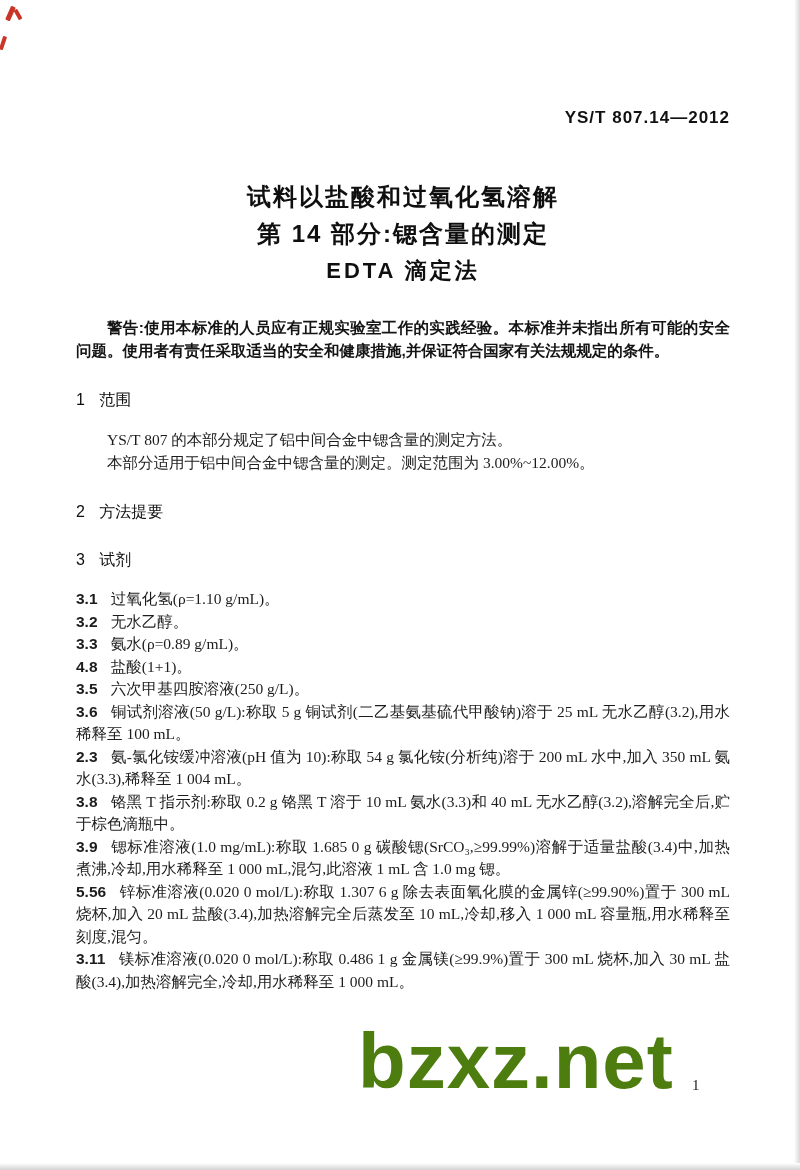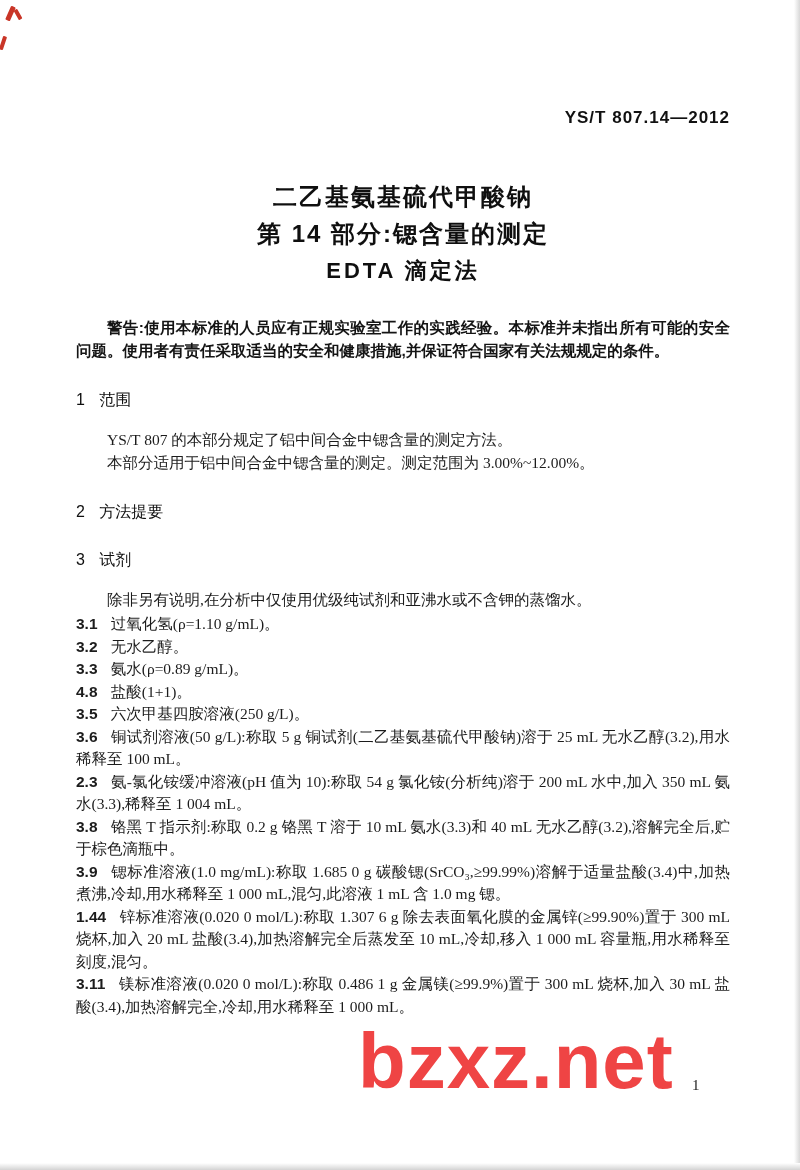--- a/index.html
+++ b/index.html
@@ -24,21 +24,21 @@
   .red-mark{position:absolute;background:#c93527;z-index:3;border-radius:1px;}
   .mark1{left:8px;top:6px;width:5px;height:15px;transform:rotate(24deg);}
   .mark1b{left:16px;top:9px;width:4px;height:11px;transform:rotate(-30deg);}
   .mark2{left:1px;top:36px;width:4px;height:14px;transform:rotate(18deg);}
 
   
   .watermark{
     position:absolute;left:358px;top:1022px;z-index:1;
     font-family:"Liberation Sans","DejaVu Sans",sans-serif;
     font-weight:bold;font-size:78px;line-height:78px;
-    color:#ef4444;letter-spacing:1px;white-space:nowrap;
+    color:#4d7c0f;letter-spacing:1px;white-space:nowrap;
   }
 
   .std-no{
     padding-top:108px;text-align:right;
     font-family:"Liberation Sans","DejaVu Sans",sans-serif;
     font-weight:bold;font-size:17px;line-height:20px;
     letter-spacing:1px;color:#111;
   }
 
   .title{margin:50px 0 0 0;text-align:center;font-weight:bold;color:#0f0f0f;
@@ -81,21 +81,21 @@
   <span class="red-mark mark1b"></span>
   <span class="red-mark mark2"></span>
 
   <div class="watermark">bzxz.net</div>
 
   <div class="content">
 
     <div class="std-no">YS/T 807.14—2012</div>
 
     <h1 class="title">
-      <span class="t-line">二乙基氨基硫代甲酸钠</span>
+      <span class="t-line">试料以盐酸和过氧化氢溶解</span>
       <span class="t-line">第 14 部分:锶含量的测定</span>
       <span class="t-line t-line3">EDTA 滴定法</span>
     </h1>
 
     <p class="warning">警告:使用本标准的人员应有正规实验室工作的实践经验。本标准并未指出所有可能的安全问题。使用者有责任采取适当的安全和健康措施,并保证符合国家有关法规规定的条件。</p>
 
     <div class="section">
       <h2 class="sec-h">
         <span class="sec-num">1</span><span class="sec-label">范围</span>
       </h2>
@@ -106,33 +106,32 @@
     <div class="section">
       <h2 class="sec-h">
         <span class="sec-num">2</span><span class="sec-label">方法提要</span>
       </h2>
     </div>
 
     <div class="section">
       <h2 class="sec-h">
         <span class="sec-num">3</span><span class="sec-label">试剂</span>
       </h2>
-      <p class="para indent">除非另有说明,在分析中仅使用优级纯试剂和亚沸水或不含钾的蒸馏水。</p>
 
       <div class="reagent-list">
         <p class="reagent"><span class="r-no">3.1</span><span>过氧化氢(ρ=1.10 g/mL)。</span></p>
         <p class="reagent"><span class="r-no">3.2</span><span>无水乙醇。</span></p>
         <p class="reagent"><span class="r-no">3.3</span><span>氨水(ρ=0.89 g/mL)。</span></p>
         <p class="reagent"><span class="r-no">4.8</span><span>盐酸(1+1)。</span></p>
         <p class="reagent"><span class="r-no">3.5</span><span>六次甲基四胺溶液(250 g/L)。</span></p>
         <p class="reagent"><span class="r-no">3.6</span><span>铜试剂溶液(50 g/L):称取 5 g 铜试剂(二乙基氨基硫代甲酸钠)溶于 25 mL 无水乙醇(3.2),用水稀释至 100 mL。</span></p>
         <p class="reagent"><span class="r-no">2.3</span><span>氨-氯化铵缓冲溶液(pH 值为 10):称取 54 g 氯化铵(分析纯)溶于 200 mL 水中,加入 350 mL 氨水(3.3),稀释至 1 004 mL。</span></p>
         <p class="reagent"><span class="r-no">3.8</span><span>铬黑 T 指示剂:称取 0.2 g 铬黑 T 溶于 10 mL 氨水(3.3)和 40 mL 无水乙醇(3.2),溶解完全后,贮于棕色滴瓶中。</span></p>
         <p class="reagent"><span class="r-no">3.9</span><span>锶标准溶液(1.0 mg/mL):称取 1.685 0 g 碳酸锶(SrCO₃,≥99.99%)溶解于适量盐酸(3.4)中,加热煮沸,冷却,用水稀释至 1 000 mL,混匀,此溶液 1 mL 含 1.0 mg 锶。</span></p>
-        <p class="reagent"><span class="r-no">1.44</span><span>锌标准溶液(0.020 0 mol/L):称取 1.307 6 g 除去表面氧化膜的金属锌(≥99.90%)置于 300 mL 烧杯,加入 20 mL 盐酸(3.4),加热溶解完全后蒸发至 10 mL,冷却,移入 1 000 mL 容量瓶,用水稀释至刻度,混匀。</span></p>
+        <p class="reagent"><span class="r-no">5.56</span><span>锌标准溶液(0.020 0 mol/L):称取 1.307 6 g 除去表面氧化膜的金属锌(≥99.90%)置于 300 mL 烧杯,加入 20 mL 盐酸(3.4),加热溶解完全后蒸发至 10 mL,冷却,移入 1 000 mL 容量瓶,用水稀释至刻度,混匀。</span></p>
         <p class="reagent"><span class="r-no">3.11</span><span>镁标准溶液(0.020 0 mol/L):称取 0.486 1 g 金属镁(≥99.9%)置于 300 mL 烧杯,加入 30 mL 盐酸(3.4),加热溶解完全,冷却,用水稀释至 1 000 mL。</span></p>
       </div>
     </div>
 
   </div>
 
   <div class="page-number">1</div>
 
   <div class="edge-right"></div>
   <div class="edge-bottom"></div>

